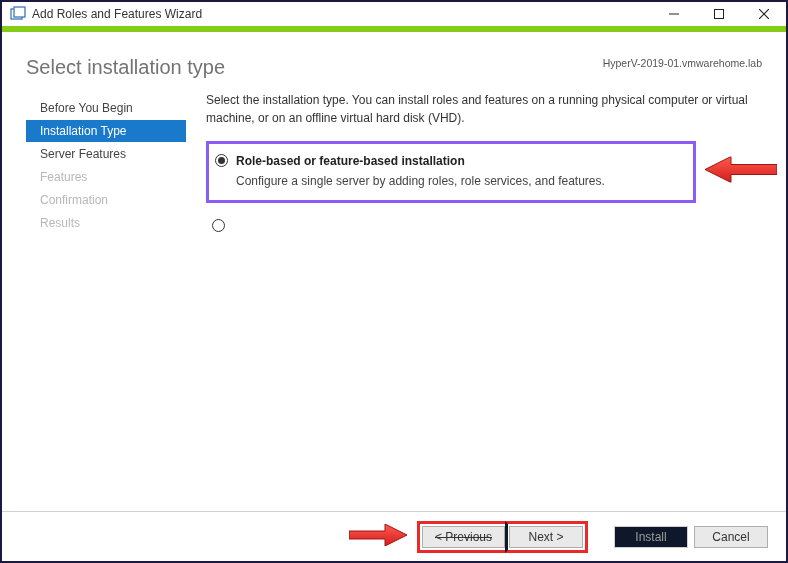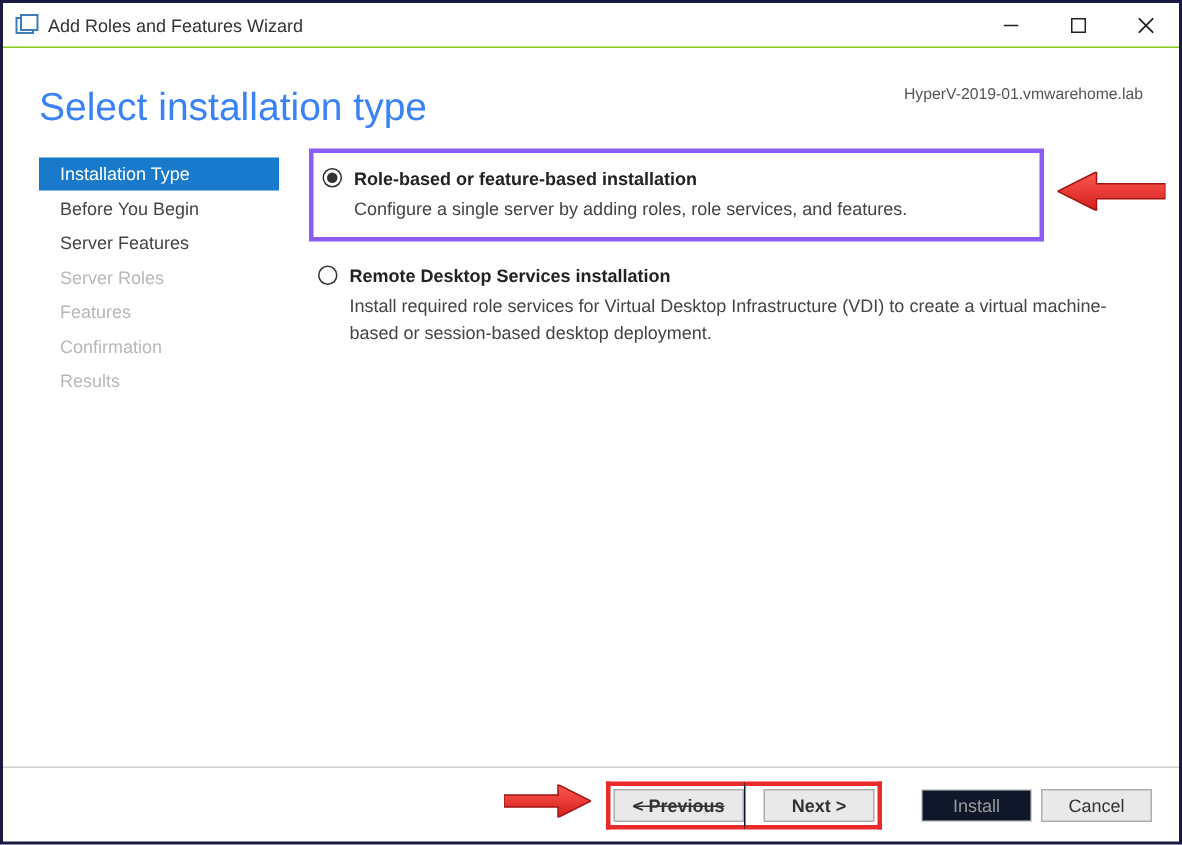--- a/index.html
+++ b/index.html
@@ -11,21 +11,21 @@
     height: 563px;
     border: 2px solid #1a1a40;
     position: relative;
     overflow: hidden;
   }
   .titlebar {
     display: flex;
     align-items: center;
     height: 30px;
     padding: 0 0 0 8px;
-    border-bottom: 1px solid #84cc16;
+    border-bottom: 6px solid #84cc16;
     font-size: 12px;
     color: #333;
   }
   .titlebar .icon {
     width: 16px; height: 16px;
     margin-right: 6px;
     display: inline-flex; align-items: center; justify-content: center;
   }
   .titlebar .spacer { flex: 1; }
   .win-btn {
@@ -33,22 +33,22 @@
     display: flex; align-items: center; justify-content: center;
     color: #222;
   }
   .header {
     display: flex;
     padding: 24px 24px 12px 24px;
     align-items: flex-start;
   }
   .header h1 {
     font-weight: 300;
-    font-size: 26px;
-    color: #3b82f6;
+    font-size: 20px;
+    color: #737373;
     margin: 0;
     flex: 1;
   }
   .dest {
     text-align: right;
     font-size: 10.5px;
     color: #555;
     line-height: 1.4;
   }
   .dest .label { letter-spacing: 0.5px; }
@@ -125,21 +125,21 @@
     height: 22px;
     font-size: 12px;
     border: 1px solid #aeaeae;
     background: #e9e9e9;
     color: #333;
     padding: 0 12px;
     display: inline-flex; align-items: center; justify-content: center;
   }
   .btn.disabled { color: #9b9b9b; background: #0f172a; border-color: #d0d0d0; }
   .btn-wrap { display: inline-flex; }
-  .btn-wrap.hl { border: 3px solid #e92a2a; padding: 2px; font-weight: bold; }
+  .btn-wrap.hl { border: 3px solid #e92a2a; padding: 2px; }
   .pair { display: inline-flex; gap: 0; }
   .pair .btn { border-radius: 0; }
   .arrow-footer {
     margin-right: 4px;
   }
 </style>
 </head>
 <body>
 
 <div class="titlebar">
@@ -171,30 +171,30 @@
 
 <div class="header">
   <h1>Select installation type</h1>
   <div class="dest">
     <div>HyperV-2019-01.vmwarehome.lab</div>
   </div>
 </div>
 
 <div class="content">
   <div class="sidebar">
+    <div class="step">Before You Begin</div>
     <div class="step active">Installation Type</div>
-    <div class="step">Before You Begin</div>
     <div class="step">Server Features</div>
-    <div class="step disabled">Server Roles</div>
     <div class="step disabled">Features</div>
     <div class="step disabled">Confirmation</div>
     <div class="step disabled">Results</div>
   </div>
 
   <div class="main">
+    <div class="intro">Select the installation type. You can install roles and features on a running physical computer or virtual machine, or on an offline virtual hard disk (VHD).</div>
 
     <div style="position:relative; width:490px;">
       <div class="option highlighted">
         <span class="radio checked"></span>
         <div class="opt-body">
           <div class="opt-title">Role-based or feature-based installation</div>
           <div class="opt-desc">Configure a single server by adding roles, role services, and features.</div>
         </div>
         <span class="arrow">
           <svg width="72" height="26" viewBox="0 0 72 26">
@@ -205,44 +205,40 @@
               </linearGradient>
             </defs>
             <polygon points="72,8 26,8 26,0 0,13 26,26 26,18 72,18" fill="url(#g1)" stroke="#a01414" stroke-width="1"></polygon>
           </svg>
         </span>
       </div>
     </div>
 
     <div class="option" style="width:560px;">
       <span class="radio"></span>
-      <div class="opt-body">
-        <div class="opt-title">Remote Desktop Services installation</div>
-        <div class="opt-desc">Install required role services for Virtual Desktop Infrastructure (VDI) to create a virtual machine-based or session-based desktop deployment.</div>
-      </div>
     </div>
   </div>
 </div>
 
 <div class="footer">
   <span class="arrow-footer">
     <svg width="58" height="22" viewBox="0 0 58 22">
       <defs>
         <linearGradient id="g2" x1="0" y1="0" x2="0" y2="1">
           <stop offset="0" stop-color="#ff5a4d"></stop>
             <stop offset="1" stop-color="#d21e1e"></stop>
         </linearGradient>
       </defs>
       <polygon points="0,7 36,7 36,0 58,11 36,22 36,15 0,15" fill="url(#g2)" stroke="#a01414" stroke-width="1"></polygon>
     </svg>
   </span>
   <span class="pair">
     <span class="btn-wrap hl" style="border-right:none; padding-right:0;">
       <span class="btn" style="text-decoration: line-through;">&lt; Previous</span>
     </span>
-    <span class="btn-wrap hl" style="padding-left:12px; border-left:1px solid #0f172a;">
+    <span class="btn-wrap hl" style="padding-left:1px; border-left:3px solid #0f172a;">
       <span class="btn">Next &gt;</span>
     </span>
   </span>
   <span style="width:14px;"></span>
   <span class="btn disabled">Install</span>
   <span class="btn">Cancel</span>
 </div>
 
 </body></html>

